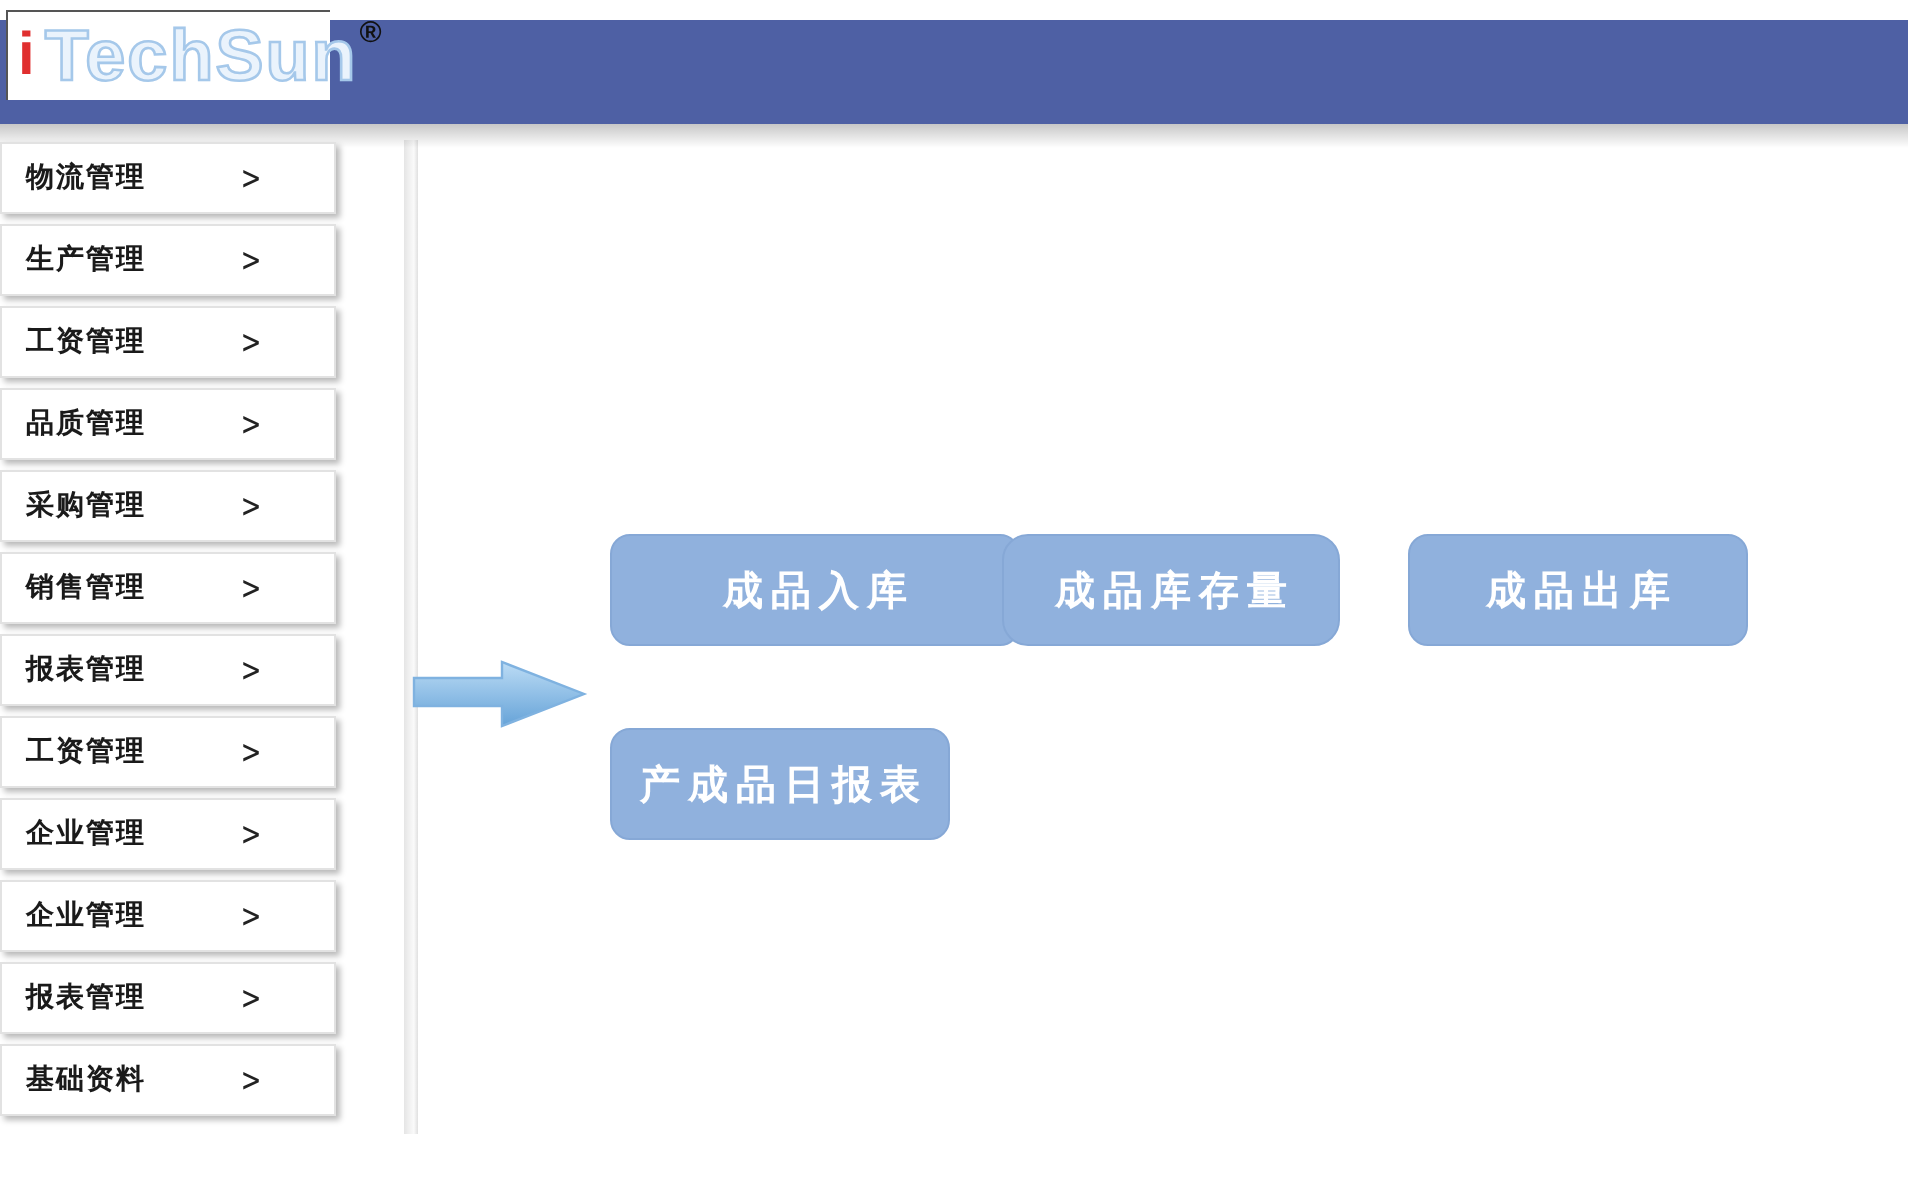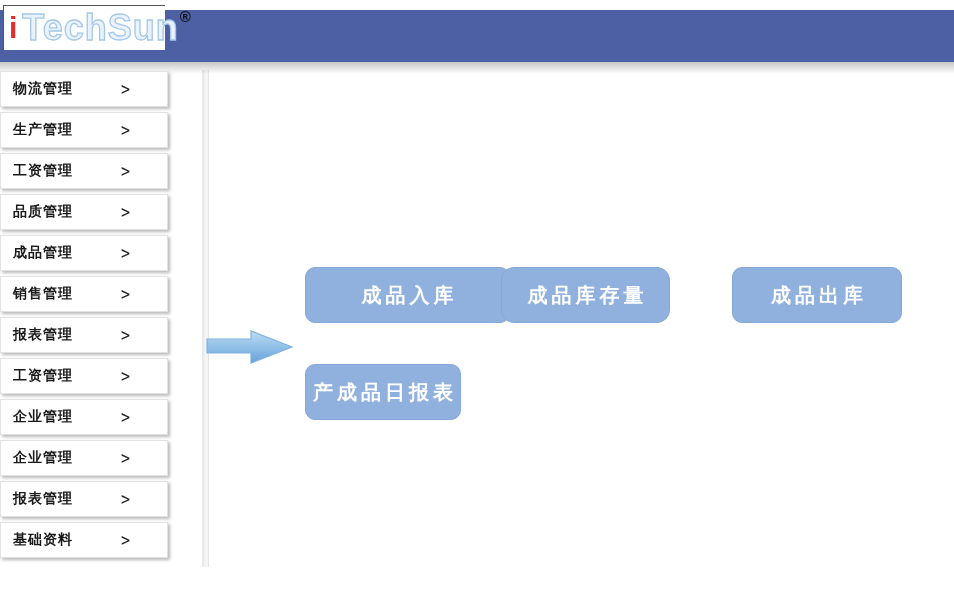--- a/index.html
+++ b/index.html
@@ -73,22 +73,22 @@
     background:#90b1dd;
     border:1px solid #86a8d6;
     box-sizing:border-box;
     display:flex;align-items:center;justify-content:center;
     color:#ffffff;font-size:20px;font-weight:600;
     letter-spacing:4px;text-indent:4px;
     cursor:pointer;
   }
   .btn-1{left:305px;top:267px;width:205px;}
   .btn-2{left:501px;top:267px;width:169px;border-radius:13px;}
-  .btn-3{left:732px;top:267px;width:170px;}
-  .btn-4{left:305px;top:364px;width:156px;}
+  .btn-3{left:704px;top:267px;width:170px;}
+  .btn-4{left:305px;top:364px;width:170px;}
 </style>
 </head>
 <body>
 
 <div class="header-bar"></div>
 <div class="header-shadow"></div>
 <div class="logo-box">
   <span class="logo-i">i</span>
   <span class="logo-name">TechSun</span>
   <span class="logo-reg">®</span>
@@ -105,21 +105,21 @@
   </div>
   <div class="menu-item">
     <span class="menu-label">工资管理</span>
     <span class="menu-chevron">&gt;</span>
   </div>
   <div class="menu-item">
     <span class="menu-label">品质管理</span>
     <span class="menu-chevron">&gt;</span>
   </div>
   <div class="menu-item">
-    <span class="menu-label">成品管理</span>
+    <span class="menu-label">采购管理</span>
     <span class="menu-chevron">&gt;</span>
   </div>
   <div class="menu-item">
     <span class="menu-label">销售管理</span>
     <span class="menu-chevron">&gt;</span>
   </div>
   <div class="menu-item">
     <span class="menu-label">报表管理</span>
     <span class="menu-chevron">&gt;</span>
   </div>

